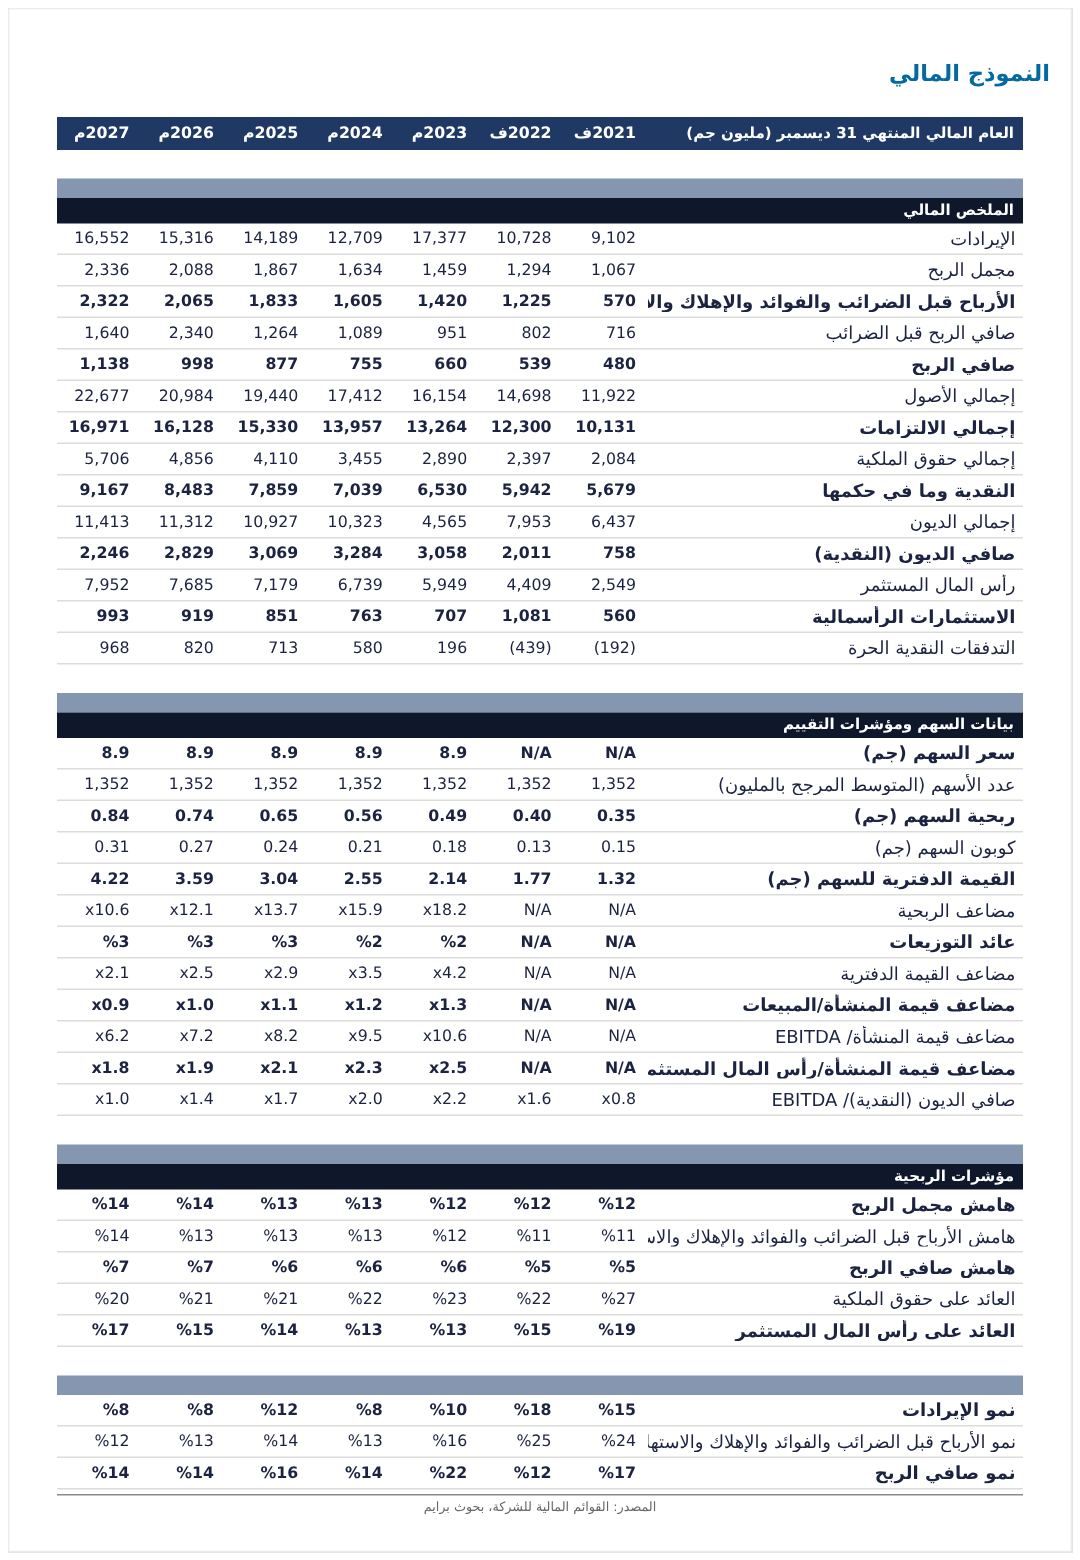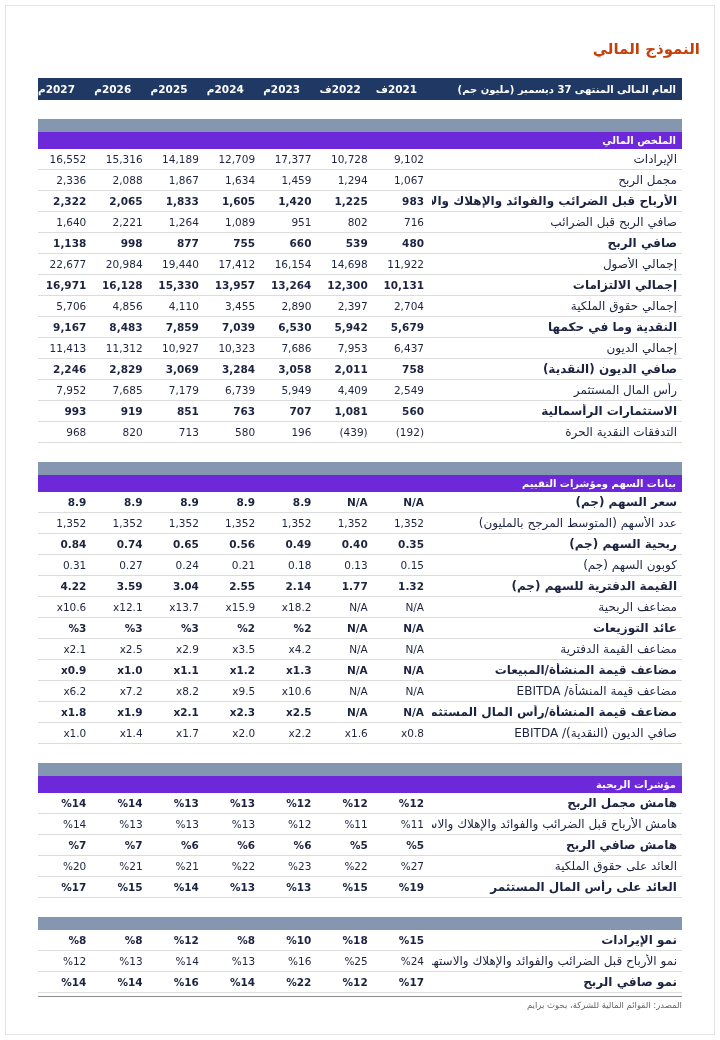--- a/index.html
+++ b/index.html
@@ -7,74 +7,74 @@
   body {
     background:#ffffff;
     font-family:"DejaVu Sans","Liberation Sans",sans-serif;
     overflow:hidden;
   }
   .frame { position:fixed; inset:5px; border:1px solid #e4e4e4; pointer-events:none; }
   .page { width:720px; height:1040px; direction:rtl; color:#1c2340; }
   .title {
     margin:38px 20px 0 0;
     font-size:15px; line-height:22px;
-    font-weight:bold; color:#c2410c;
+    font-weight:bold; color:#0369a1;
   }
   .table { margin:18px 38px 0 38px; }
   .grid {
     display:grid;
     grid-template-columns:250px repeat(7, 1fr);
     align-items:center;
     direction:rtl;
   }
   .header-bar { background:#1F3864; height:22px; color:#ffffff; }
   .header-label {
     font-size:10px; font-weight:bold; padding-right:6px;
     white-space:nowrap; overflow:hidden;
   }
   .year-cell {
     font-size:10.5px; font-weight:bold;
-    text-align:left; padding-right:8px; direction:rtl;
+    text-align:right; padding-right:8px; direction:rtl;
   }
   .section { display:block; }
   .bar-gray { height:13px; background:#8496B0; margin-top:19px; }
   .bar-title {
-    height:17px; background:#6d28d9; color:#ffffff;
+    height:17px; background:#0f172a; color:#ffffff;
     font-size:10px; font-weight:bold; line-height:17px;
     padding-right:6px; white-space:nowrap;
   }
   .row { height:21px; border-bottom:1px solid #DCDCDC; }
   .row.bold { font-weight:bold; }
   .label-cell {
     font-size:12px; padding-right:5px;
     white-space:nowrap; overflow:hidden;
   }
   .val-cell {
     direction:ltr; text-align:right;
     font-size:10.5px; padding-right:8px;
     white-space:nowrap;
   }
   .footer {
     border-top:1px solid #8a8a8a;
     margin-top:3px; padding-top:3px;
     font-size:8.5px; color:#666666;
-    text-align:right;
+    text-align:center;
   }
 </style>
 </head>
 <body>
 
 <div class="frame"></div>
 
 <div class="page">
   <div class="title">النموذج المالي</div>
 
   <div class="table">
     <div class="grid header-bar" id="header-row">
-      <div class="header-label">العام المالي المنتهي 37 ديسمبر (مليون جم)</div>
+      <div class="header-label">العام المالي المنتهي 31 ديسمبر (مليون جم)</div>
 
     <div class="year-cell">2021ف</div>
         <div class="year-cell">2022ف</div>
         <div class="year-cell">2023م</div>
         <div class="year-cell">2024م</div>
         <div class="year-cell">2025م</div>
         <div class="year-cell">2026م</div>
         <div class="year-cell">2027م</div>
       </div>
 
@@ -97,36 +97,36 @@
             <div class="val-cell">1,067</div>
             <div class="val-cell">1,294</div>
             <div class="val-cell">1,459</div>
             <div class="val-cell">1,634</div>
             <div class="val-cell">1,867</div>
             <div class="val-cell">2,088</div>
             <div class="val-cell">2,336</div>
           </div>
           <div class="grid row bold">
             <div class="label-cell">الأرباح قبل الضرائب والفوائد والإهلاك والاستهلاك</div>
-            <div class="val-cell">983</div>
+            <div class="val-cell">570</div>
             <div class="val-cell">1,225</div>
             <div class="val-cell">1,420</div>
             <div class="val-cell">1,605</div>
             <div class="val-cell">1,833</div>
             <div class="val-cell">2,065</div>
             <div class="val-cell">2,322</div>
           </div>
           <div class="grid row">
             <div class="label-cell">صافي الربح قبل الضرائب</div>
             <div class="val-cell">716</div>
             <div class="val-cell">802</div>
             <div class="val-cell">951</div>
             <div class="val-cell">1,089</div>
             <div class="val-cell">1,264</div>
-            <div class="val-cell">2,221</div>
+            <div class="val-cell">2,340</div>
             <div class="val-cell">1,640</div>
           </div>
           <div class="grid row bold">
             <div class="label-cell">صافي الربح</div>
             <div class="val-cell">480</div>
             <div class="val-cell">539</div>
             <div class="val-cell">660</div>
             <div class="val-cell">755</div>
             <div class="val-cell">877</div>
             <div class="val-cell">998</div>
@@ -147,21 +147,21 @@
             <div class="val-cell">10,131</div>
             <div class="val-cell">12,300</div>
             <div class="val-cell">13,264</div>
             <div class="val-cell">13,957</div>
             <div class="val-cell">15,330</div>
             <div class="val-cell">16,128</div>
             <div class="val-cell">16,971</div>
           </div>
           <div class="grid row">
             <div class="label-cell">إجمالي حقوق الملكية</div>
-            <div class="val-cell">2,704</div>
+            <div class="val-cell">2,084</div>
             <div class="val-cell">2,397</div>
             <div class="val-cell">2,890</div>
             <div class="val-cell">3,455</div>
             <div class="val-cell">4,110</div>
             <div class="val-cell">4,856</div>
             <div class="val-cell">5,706</div>
           </div>
           <div class="grid row bold">
             <div class="label-cell">النقدية وما في حكمها</div>
             <div class="val-cell">5,679</div>
@@ -169,21 +169,21 @@
             <div class="val-cell">6,530</div>
             <div class="val-cell">7,039</div>
             <div class="val-cell">7,859</div>
             <div class="val-cell">8,483</div>
             <div class="val-cell">9,167</div>
           </div>
           <div class="grid row">
             <div class="label-cell">إجمالي الديون</div>
             <div class="val-cell">6,437</div>
             <div class="val-cell">7,953</div>
-            <div class="val-cell">7,686</div>
+            <div class="val-cell">4,565</div>
             <div class="val-cell">10,323</div>
             <div class="val-cell">10,927</div>
             <div class="val-cell">11,312</div>
             <div class="val-cell">11,413</div>
           </div>
           <div class="grid row bold">
             <div class="label-cell">صافي الديون (النقدية)</div>
             <div class="val-cell">758</div>
             <div class="val-cell">2,011</div>
             <div class="val-cell">3,058</div>

